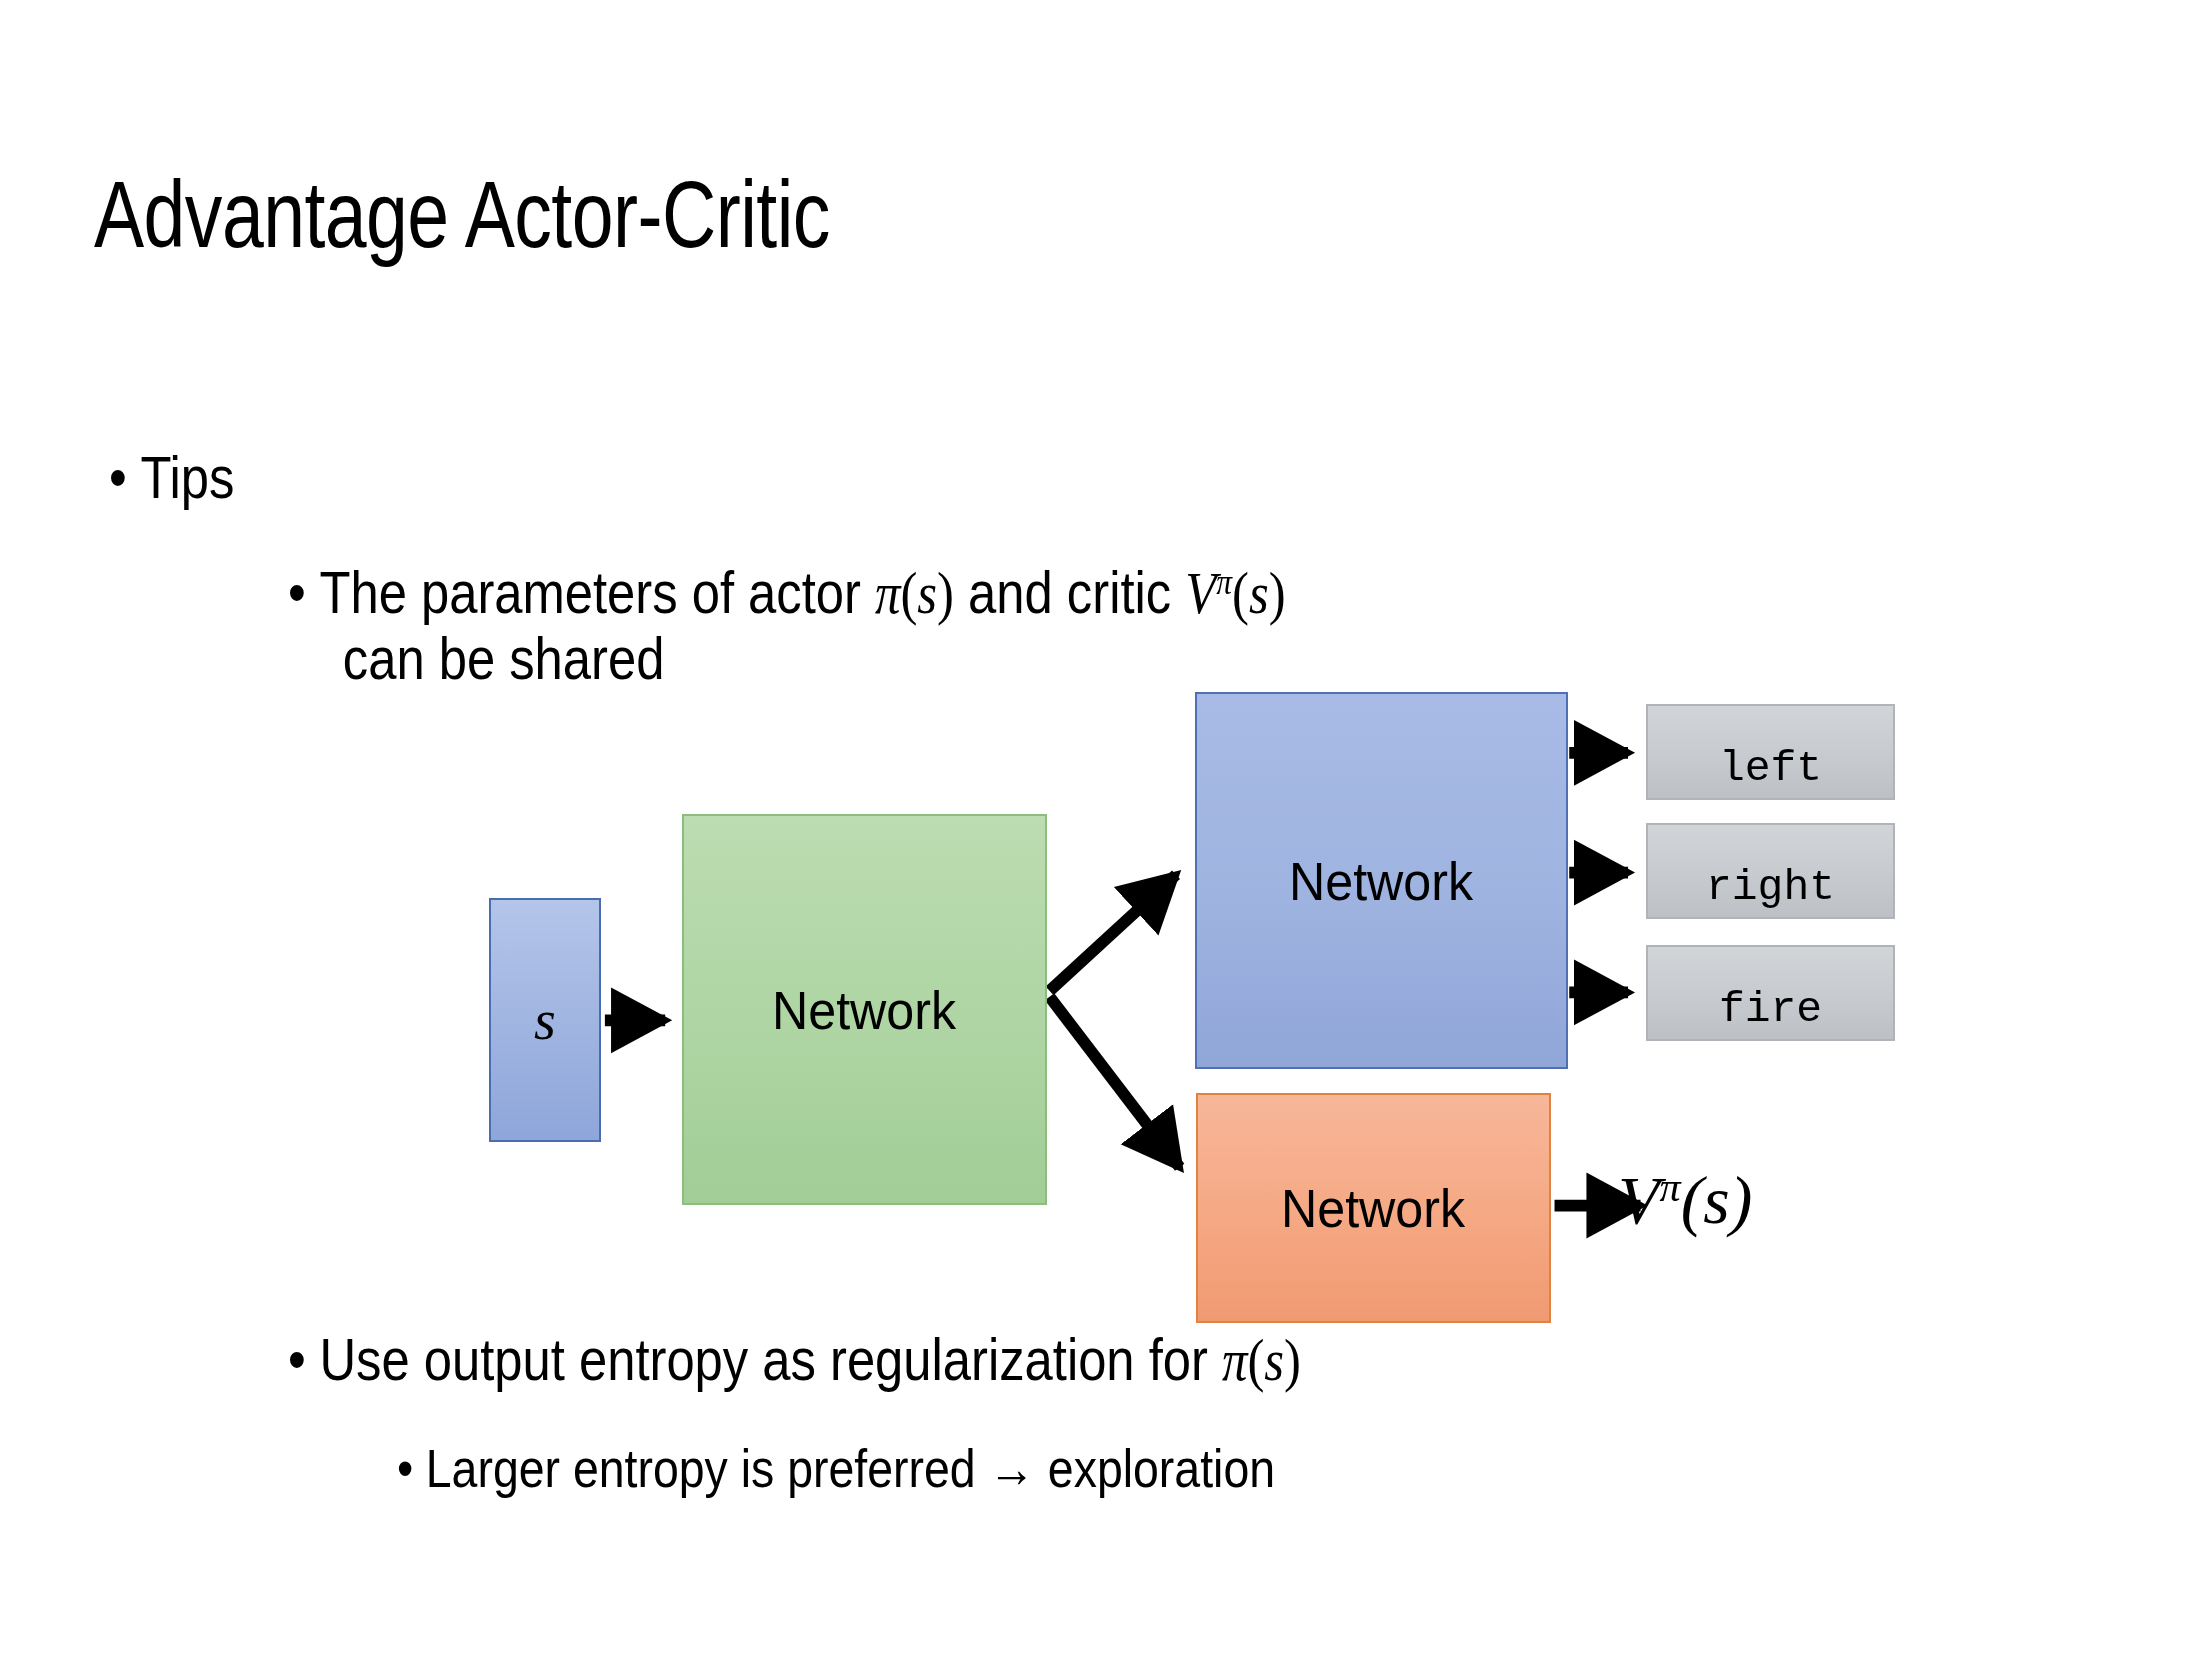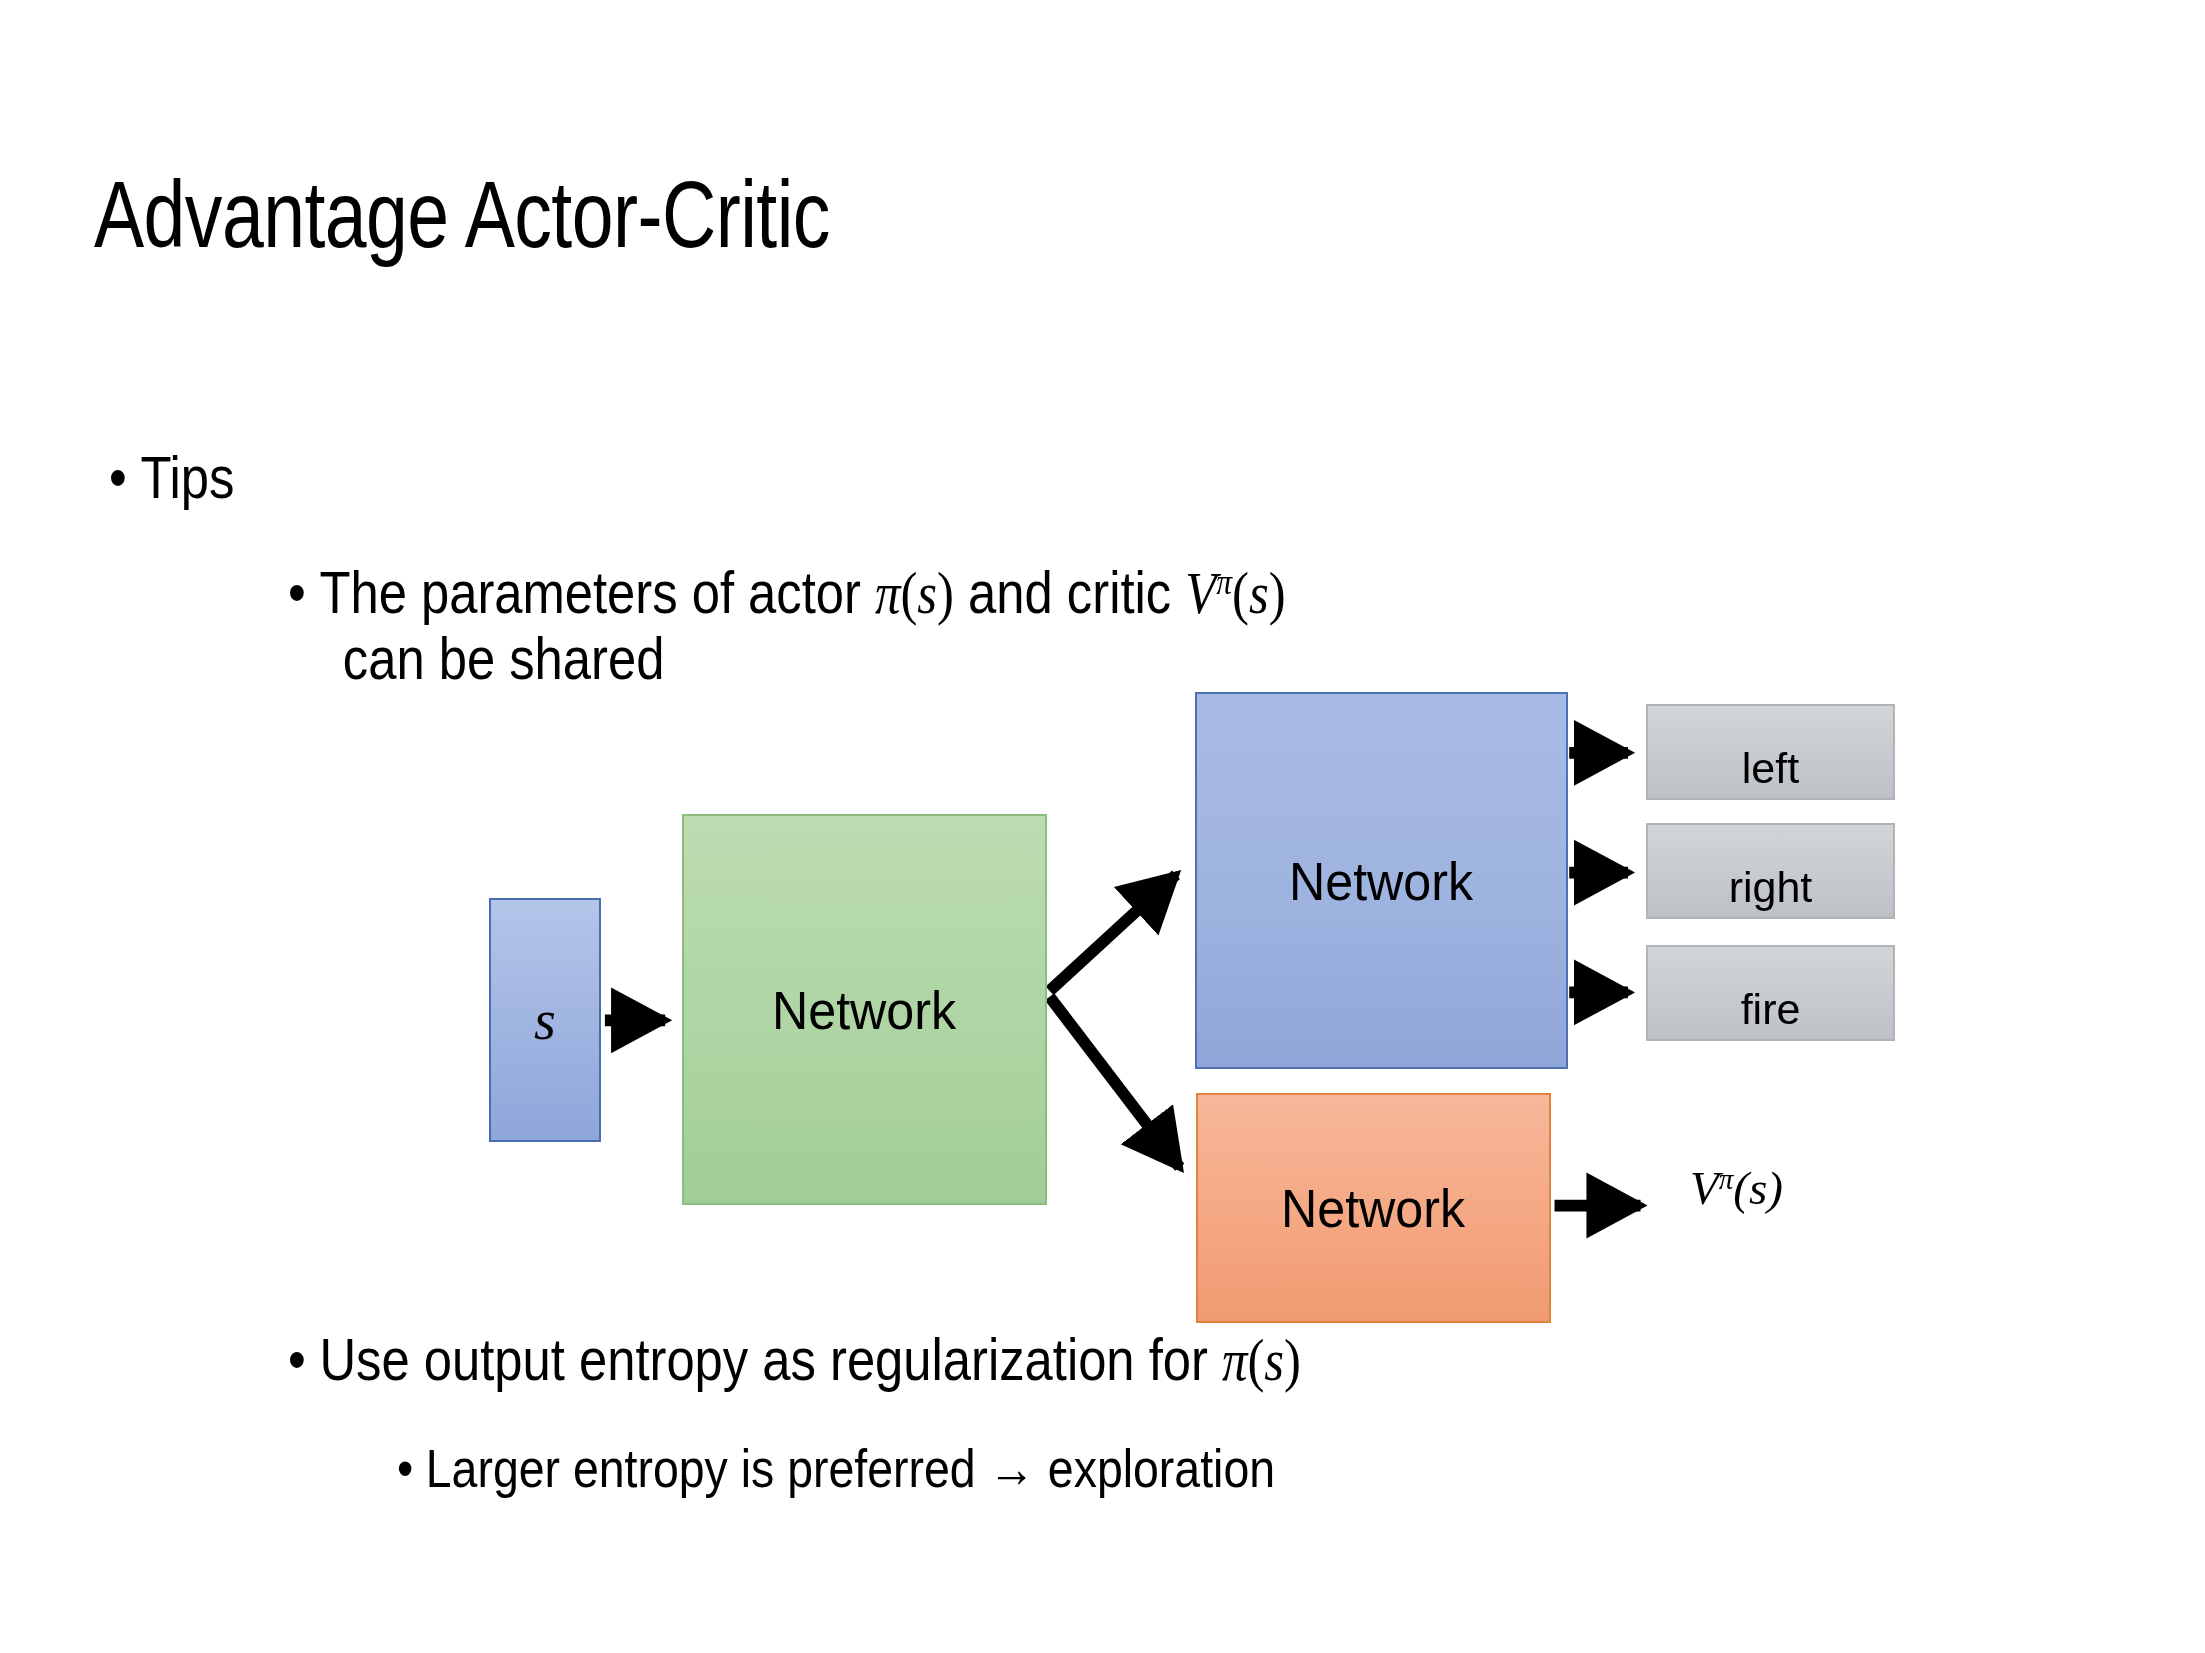--- a/index.html
+++ b/index.html
@@ -133,36 +133,36 @@
     background: linear-gradient(180deg, #f7b79a 0%, #f5a883 55%, #f09a72 100%);
     border: 2.2px solid #e0833f;
   }
 
   .box-gray {
     width: 249px; height: 96px; left: 1646px;
     background: linear-gradient(180deg, #d2d5d8 0%, #c7cace 55%, #bdc1c6 100%);
     border: 2.2px solid #b0b4b8;
   }
   .box-gray .gray-label {
-    font-family: Liberation Sans, sans-serif;
+    font-family: Liberation Mono, monospace;
     font-size: 43px;
     color: #000;
     margin-top: 32px;
   }
   .gray-1 { top: 704px; }
   .gray-2 { top: 823px; }
   .gray-3 { top: 945px; }
 
   .vpi-label {
     position: absolute;
-    left: 1690px;
+    left: 1618px;
     top: 1161px;
     font-family: "Liberation Serif", "DejaVu Serif", serif;
     font-style: italic;
-    font-size: 47px;
+    font-size: 68px;
     white-space: nowrap;
   }
   .vpi-label sup {
     font-size: 0.62em;
     vertical-align: 0.52em;
   }
 
   svg.arrows {
     position: absolute;
     left: 0; top: 0;

